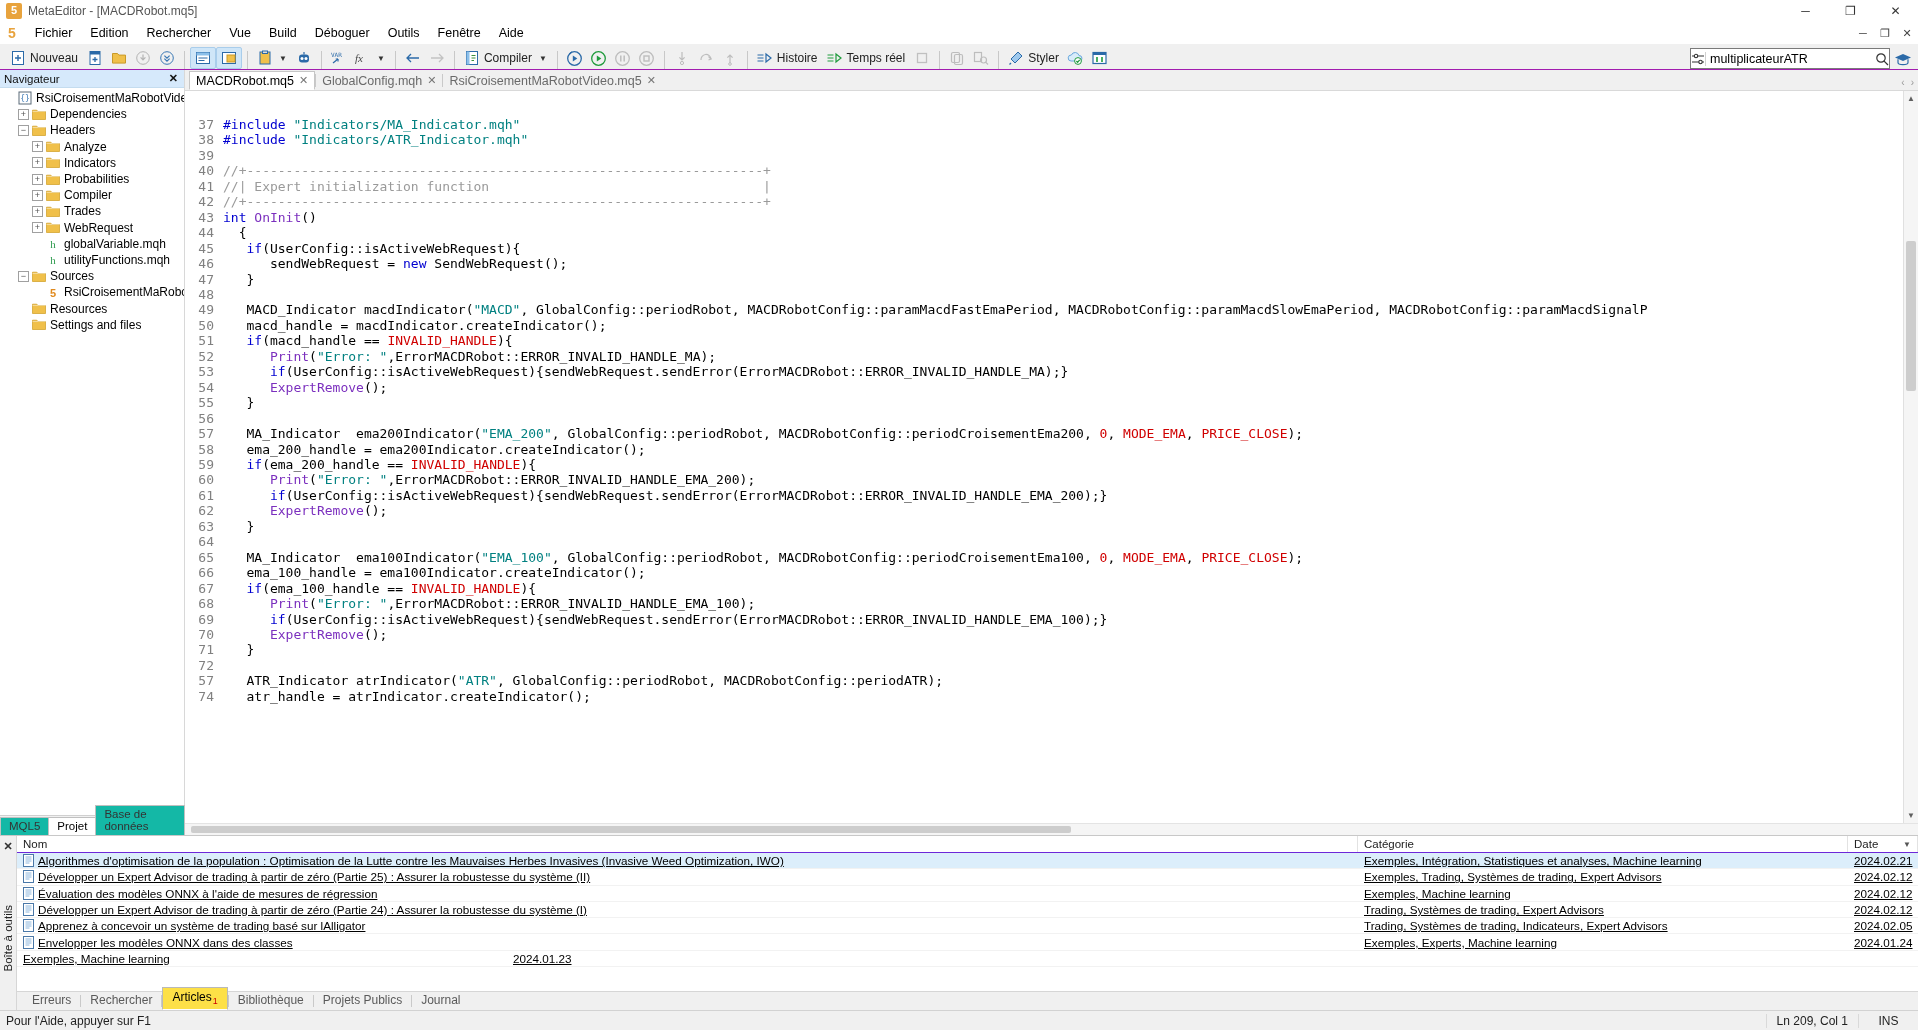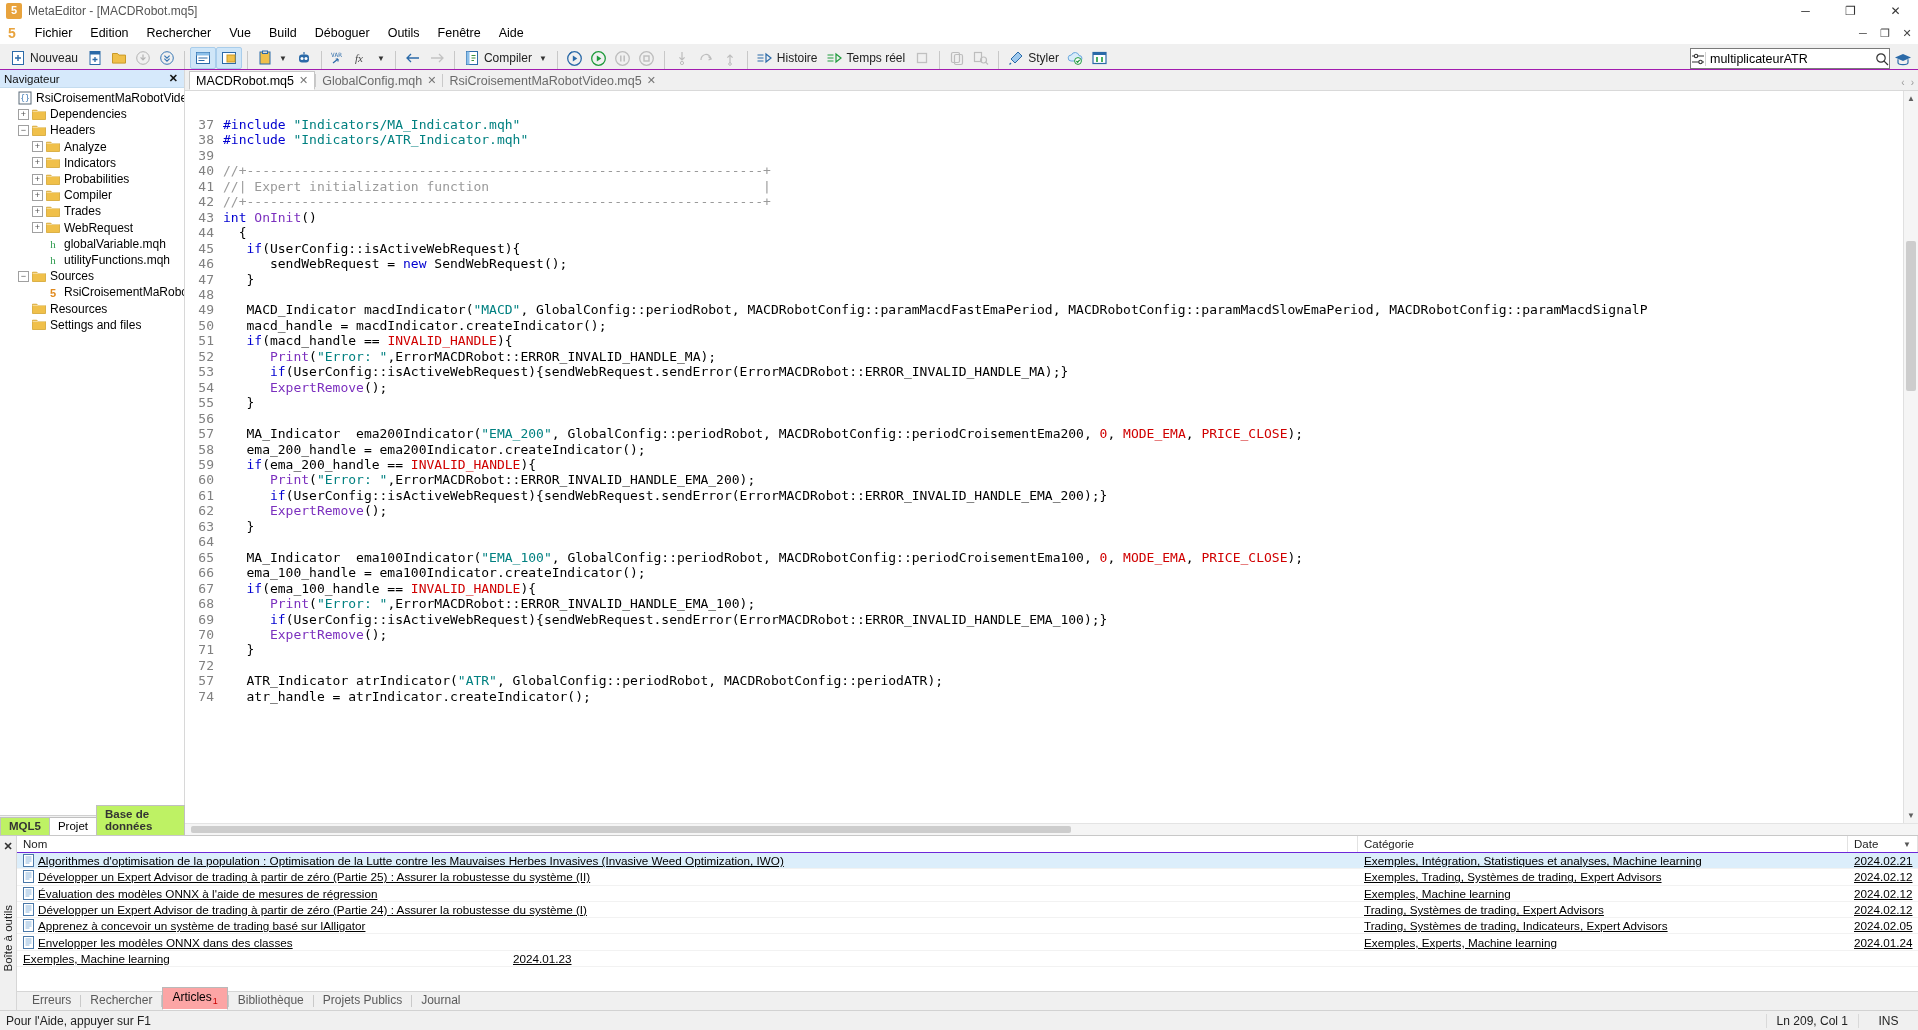--- a/index.html
+++ b/index.html
@@ -74,21 +74,21 @@
   .tn { display: flex; align-items: center; height: 16.2px; white-space: nowrap; cursor: default; }
   .tn .exp { width: 11px; height: 11px; margin-right: 2px; display:flex; align-items:center; justify-content:center;
              font-size: 9px; line-height: 1; color:#555; flex:0 0 11px;}
   .tn .exp.box { border: 1px solid #a0a0a0; background: #fff; }
   .tn .ico { width: 16px; flex: 0 0 16px; display:flex; align-items:center; justify-content:center; margin-right:3px;}
   .tn .lbl { overflow: hidden; text-overflow: clip; }
   .dotted { width: 11px; flex:0 0 11px; margin-right:2px; }
 
   .nav-tabs { height: 20px; display: flex; align-items: flex-end; background: #f0f0f0; border-top:1px solid #d0d0d0;}
   .nav-tab { font-size: 11.5px; padding: 2px 8px 3px 8px; border: 1px solid #c0c0c0; border-bottom: none;
-             background: #bef264; color:#333; margin-right:-1px; cursor:default;font-weight:bold;}
+             background: #14b8a6; color:#333; margin-right:-1px; cursor:default;}
   .nav-tab.sel { background: #fff; color:#000; font-weight: normal; }
 
   
   .editor-wrap { flex: 1; display: flex; flex-direction: column; min-width: 0; background:#fff; }
   .tabbar { height: 20px; display: flex; align-items: flex-end; background: #f0f0f0; padding-left:4px; position:relative;}
   .etab { display: flex; align-items: center; height: 19px; padding: 0 6px; font-size: 12.5px;
           color: #6a6a6a; cursor: default; gap:5px; }
   .etab.sel { background: #fff; border: 1px solid #c6c6c6; border-bottom: 1px solid #fff; color: #000; }
   .etab .tx { font-size: 11px; color:#777; }
   .tabsep { width:1px; height: 13px; background:#c9c9c9; align-self:center; }
@@ -136,21 +136,21 @@
   .gh { padding: 1px 6px; border-right: 1px solid #e2e2e2; display:flex; align-items:center; }
   .gh.sorted .sa { margin-left:auto; font-size:8px; color:#555;}
   .grid-body { flex: 1; overflow: hidden; }
   .grow { height: 16.3px; display: flex; align-items: center; font-size: 11.7px; border-bottom: 1px solid #f2f2f2; text-decoration: underline; }
   .grow.sel { background: #dceefb; }
   .gc { padding: 0 6px; display:flex; align-items:center; gap:4px; overflow:hidden; white-space:nowrap; }
   .doc-ic { width: 11px; height: 13px; flex:0 0 11px; }
 
   .tbx-tabs { height: 19px; display: flex; align-items: flex-end; background: #f0f0f0; border-top:1px solid #d6d6d6; padding-left:6px;}
   .tbx-tab { font-size: 12px; color:#5a5a5a; padding: 2px 9px 3px 9px; cursor:default; position:relative;}
-  .tbx-tab.sel { background:#fca5a5; border:1px solid #b9b9b9; border-bottom:1px solid #fff; color:#000; }
+  .tbx-tab.sel { background:#fde047; border:1px solid #b9b9b9; border-bottom:1px solid #fff; color:#000; }
   .tbx-tab .badge { color:#cc0000; font-size: 9px; vertical-align: sub; margin-left:1px;}
   .tbsep2 { width:1px; height:12px; background:#c9c9c9; align-self:center; }
 
   
   .statusbar { height: 20px; display:flex; align-items:center; background:#f0f0f0; border-top:1px solid #d2d2d2;
                font-size: 12px; color:#222; flex: 0 0 20px; }
   .st-left { padding-left: 6px; }
   .st-right { margin-left:auto; display:flex; }
   .st-cell { padding: 0 10px; border-left: 1px solid #d9d9d9; min-width: 60px; text-align:center; }
 </style>

